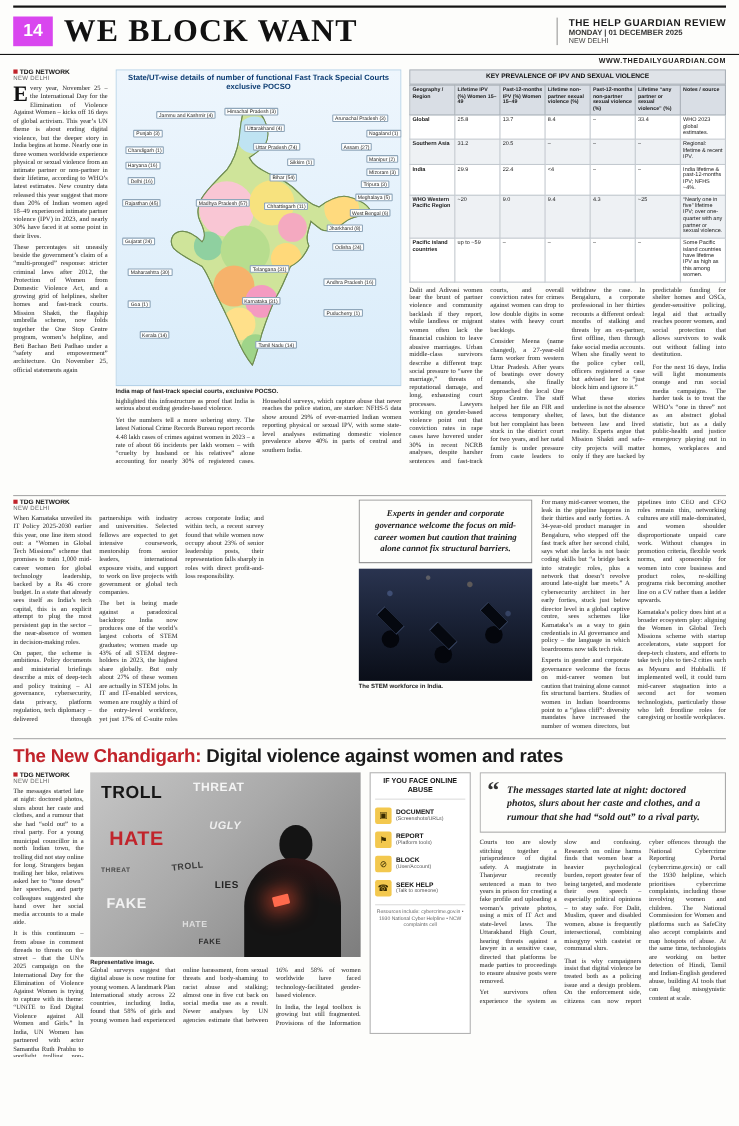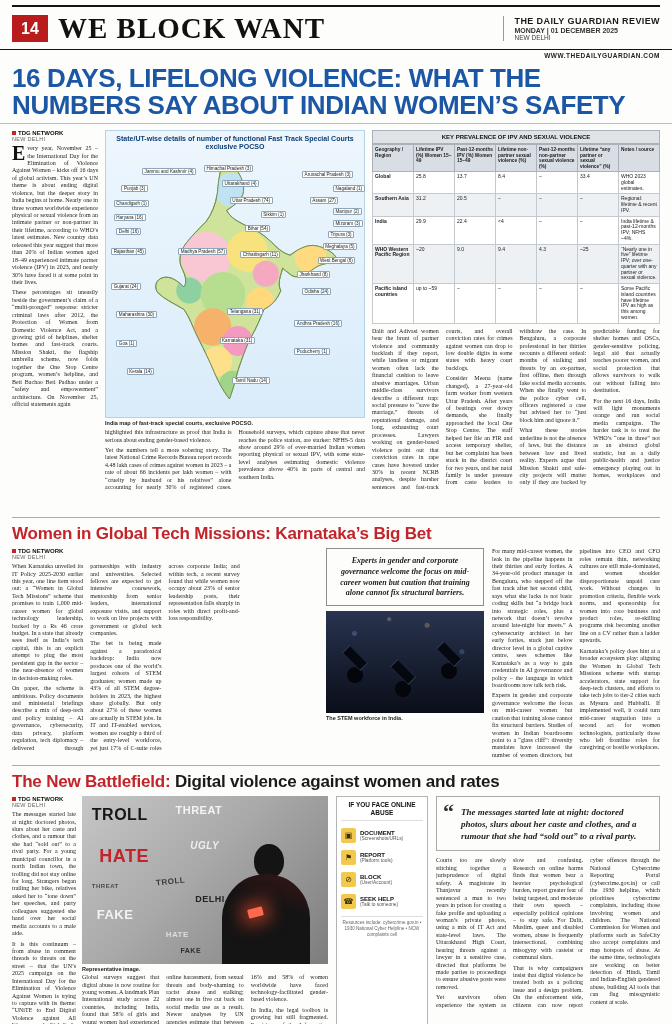--- a/index.html
+++ b/index.html
@@ -5,21 +5,21 @@
   * { box-sizing: border-box; margin: 0; padding: 0; }
   html,body { background:#777; }
   .page {
     position: relative; width: 672px; height: 1024px; margin: 0 auto;
     background: #fdfdfb; overflow: hidden; color:#1a1a1a;
     font-family: "Liberation Serif", serif;
   }
   
   .top-rules { border-top: 2px solid #141414; margin: 5px 12px 0; }
   .masthead { display:flex; align-items:center; gap:10px; padding: 5px 12px 4px; border-bottom: 1.5px solid #141414; margin: 0; }
-  .pageno { width: 36px; height: 27px; background:#b91c1c; color:#fff; display:flex; align-items:center; justify-content:center;
+  .pageno { width: 36px; height: 27px; background:#d946ef; color:#fff; display:flex; align-items:center; justify-content:center;
             font: 700 16px "Liberation Sans", sans-serif; }
   .paper-title { font: 700 29px "Liberation Serif", serif; letter-spacing: 1px; color:#111; white-space:nowrap; }
   .pub-block { margin-left:auto; text-align:left; font-family:"Liberation Sans", sans-serif; border-left:1px solid #999; padding-left:10px; }
   .pub-name { font-weight:700; font-size:9px; letter-spacing:.4px; }
   .pub-date { font-size:7px; font-weight:700; color:#333; margin-top:1px; }
   .pub-city { font-size:6.5px; color:#444; }
   .site-line { text-align:right; padding: 2px 12px 1px; font: 700 6.5px "Liberation Sans", sans-serif; color:#222; letter-spacing:.5px; }
   
   .lead-headline { color:#1b57a5; font: 800 26px/1.04 "Liberation Sans", sans-serif; letter-spacing:-.4px;
                    padding: 5px 12px 4px; border-bottom: 1px solid #bbb; margin-bottom: 3px; }
@@ -111,30 +111,29 @@
 <body>
 
 <div class="page">
 
   <div class="top-rules"></div>
 
   <header class="masthead">
     <div class="pageno">14</div>
     <h1 class="paper-title">WE BLOCK WANT</h1>
     <div class="pub-block">
-      <div class="pub-name">THE DAILY GUARDIAN REVIEW</div>
+      <div class="pub-name">THE HELP GUARDIAN REVIEW</div>
       <div class="pub-date">MONDAY | 01 DECEMBER 2025</div>
       <div class="pub-city">NEW DELHI</div>
     </div>
   </header>
   <div class="site-line">
     <span>WWW.THEDAILYGUARDIAN.COM</span>
   </div>
 
-  <h2 class="lead-headline">16 DAYS, LIFELONG VIOLENCE: WHAT THE NUMBERS SAY ABOUT INDIAN WOMEN’S SAFETY</h2>
 
   <div class="lead-grid">
 
     <div class="lead-col1 cell">
       <div class="byline">
         <span class="by-name">TDG NETWORK</span>
         <span class="by-city">NEW DELHI</span>
       </div>
       <div class="text dropcap">
           <p>Every year, November 25 – the International Day for the Elimination of Violence Against Women – kicks off 16 days of global activism. This year’s UN theme is about ending digital violence, but the deeper story in India begins at home. Nearly one in three women worldwide experience physical or sexual violence from an intimate partner or non-partner in their lifetime, according to WHO’s latest estimates. New country data released this year suggest that more than 20% of Indian women aged 18–49 experienced intimate partner violence (IPV) in 2023, and nearly 30% have faced it at some point in their lives.</p>
@@ -277,21 +276,20 @@
           <p>Dalit and Adivasi women bear the brunt of partner violence and community backlash if they report, while landless or migrant women often lack the financial cushion to leave abusive marriages. Urban middle-class survivors describe a different trap: social pressure to “save the marriage,” threats of reputational damage, and long, exhausting court processes. Lawyers working on gender-based violence point out that conviction rates in rape cases have hovered under 30% in recent NCRB analyses, despite harsher sentences and fast-track courts, and overall conviction rates for crimes against women can drop to low double digits in some states with heavy court backlogs.</p>
           <p>Consider Meena (name changed), a 27-year-old farm worker from western Uttar Pradesh. After years of beatings over dowry demands, she finally approached the local One Stop Centre. The staff helped her file an FIR and access temporary shelter, but her complaint has been stuck in the district court for two years, and her natal family is under pressure from caste leaders to withdraw the case. In Bengaluru, a corporate professional in her thirties recounts a different ordeal: months of stalking and threats by an ex-partner, first offline, then through fake social media accounts. When she finally went to the police cyber cell, officers registered a case but advised her to “just block him and ignore it.”</p>
           <p>What these stories underline is not the absence of laws, but the distance between law and lived reality. Experts argue that Mission Shakti and safe-city projects will matter only if they are backed by predictable funding for shelter homes and OSCs, gender-sensitive policing, legal aid that actually reaches poorer women, and social protection that allows survivors to walk out without falling into destitution.</p>
           <p>For the next 16 days, India will light monuments orange and run social media campaigns. The harder task is to treat the WHO’s “one in three” not as an abstract global statistic, but as a daily public-health and justice emergency playing out in homes, workplaces and digital spaces across the country.</p>
         </div>
     </div>
   </div>
 
   <div class="sep"></div>
 
-  <h2 class="sec-head red">Women in Global Tech Missions: Karnataka’s Big Bet</h2>
 
   <div class="tech-grid">
     <div class="tech-left cell">
       <div class="byline">
         <span class="by-name">TDG NETWORK</span>
         <span class="by-city">NEW DELHI</span>
       </div>
       <div class="text cols4">
           <p>When Karnataka unveiled its IT Policy 2025-2030 earlier this year, one line item stood out: a “Women in Global Tech Missions” scheme that promises to train 1,000 mid-career women for global technology leadership, backed by a Rs 46 crore budget. In a state that already sees itself as India’s tech capital, this is an explicit attempt to plug the most persistent gap in the sector – the near-absence of women in decision-making roles.</p>
           <p>On paper, the scheme is ambitious. Policy documents and ministerial briefings describe a mix of deep-tech and policy training – AI governance, cybersecurity, data privacy, platform regulation, tech diplomacy – delivered through partnerships with industry and universities. Selected fellows are expected to get intensive coursework, mentorship from senior leaders, international exposure visits, and support to work on live projects with government or global tech companies.</p>
@@ -321,21 +319,21 @@
           <p>For many mid-career women, the leak in the pipeline happens in their thirties and early forties. A 34-year-old product manager in Bengaluru, who stepped off the fast track after her second child, says what she lacks is not basic coding skills but “a bridge back into strategic roles, plus a network that doesn’t revolve around late-night bar meets.” A cybersecurity architect in her early forties, stuck just below director level in a global captive centre, sees schemes like Karnataka’s as a way to gain credentials in AI governance and policy – the language in which boardrooms now talk tech risk.</p>
           <p>Experts in gender and corporate governance welcome the focus on mid-career women but caution that training alone cannot fix structural barriers. Studies of women in Indian boardrooms point to a “glass cliff”: diversity mandates have increased the number of women directors, but pipelines into CEO and CFO roles remain thin, networking cultures are still male-dominated, and women shoulder disproportionate unpaid care work. Without changes in promotion criteria, flexible work norms, and sponsorship for women into core business and product roles, re-skilling programs risk becoming another line on a CV rather than a ladder upwards.</p>
           <p>Karnataka’s policy does hint at a broader ecosystem play: aligning the Women in Global Tech Missions scheme with startup accelerators, state support for deep-tech clusters, and efforts to take tech jobs to tier-2 cities such as Mysuru and Hubballi. If implemented well, it could turn mid-career stagnation into a second act for women technologists, particularly those who left frontline roles for caregiving or hostile workplaces.</p>
         </div>
     </div>
   </div>
 
   <div class="sep"></div>
 
   <h2 class="sec-head">
-    <span class="red">The New Battlefield:</span>
+    <span class="red">The New Chandigarh:</span>
     <span class="dark">Digital violence against women and rates</span>
   </h2>
 
   <div class="battle-grid">
 
     <div class="battle-left cell">
       <div class="battle-row">
         <div class="battle-col1">
           <div class="byline">
             <span class="by-name">TDG NETWORK</span>
@@ -347,21 +345,21 @@
             </div>
         </div>
         <div class="abuse-wrap">
           <div class="abuse-img">
             <div class="cloud">
                 <span class="cloud-word" style="left: 4%; top: 6%; font-size: 16px; color: rgb(22, 22, 22); transform: rotate(0deg);">TROLL</span>
                 <span class="cloud-word" style="left: 38%; top: 5%; font-size: 11px; color: rgb(244, 244, 244); transform: rotate(0deg);">THREAT</span>
                 <span class="cloud-word" style="left: 7%; top: 30%; font-size: 18px; color: rgb(193, 36, 43); transform: rotate(0deg);">HATE</span>
                 <span class="cloud-word" style="left: 44%; top: 26%; font-size: 10px; color: rgb(237, 237, 237); transform: rotate(0deg); font-style: italic;">UGLY</span>
                 <span class="cloud-word" style="left: 30%; top: 48%; font-size: 8px; color: rgb(58, 58, 58); transform: rotate(-6deg);">TROLL</span>
-                <span class="cloud-word" style="left: 46%; top: 58%; font-size: 9px; color: rgb(36, 36, 36); transform: rotate(0deg);">DELHI</span>
+                <span class="cloud-word" style="left: 46%; top: 58%; font-size: 9px; color: rgb(36, 36, 36); transform: rotate(0deg);">LIES</span>
                 <span class="cloud-word" style="left: 6%; top: 66%; font-size: 13px; color: rgb(242, 242, 242); transform: rotate(0deg);">FAKE</span>
                 <span class="cloud-word" style="left: 34%; top: 80%; font-size: 8px; color: rgb(221, 221, 221); transform: rotate(0deg);">HATE</span>
                 <span class="cloud-word" style="left: 4%; top: 52%; font-size: 6px; color: rgb(74, 74, 74); transform: rotate(0deg);">THREAT</span>
                 <span class="cloud-word" style="left: 40%; top: 90%; font-size: 7px; color: rgb(46, 46, 46); transform: rotate(0deg);">FAKE</span>
               </div>
             <div class="sil">
               <div class="sil-head"></div>
               <div class="sil-body"></div>
               <div class="phone"></div>
             </div>

